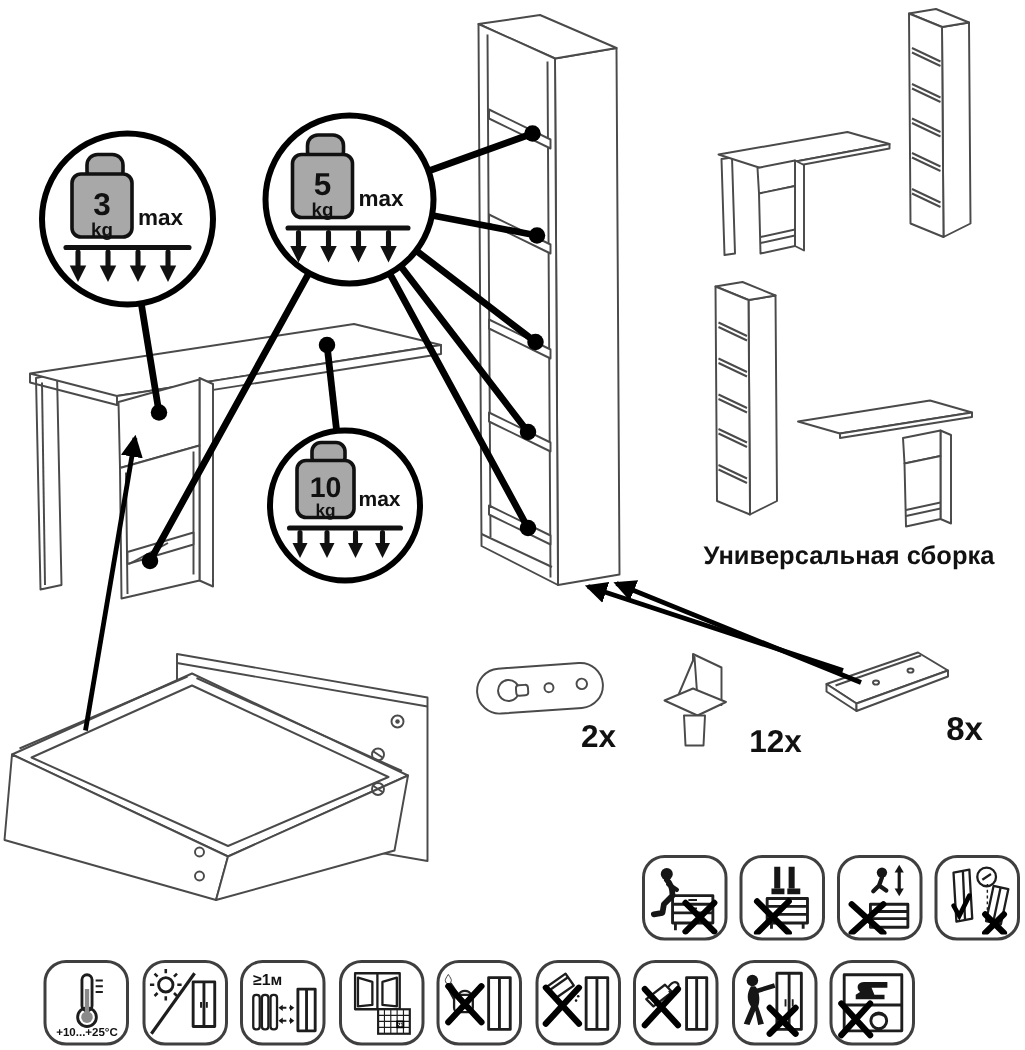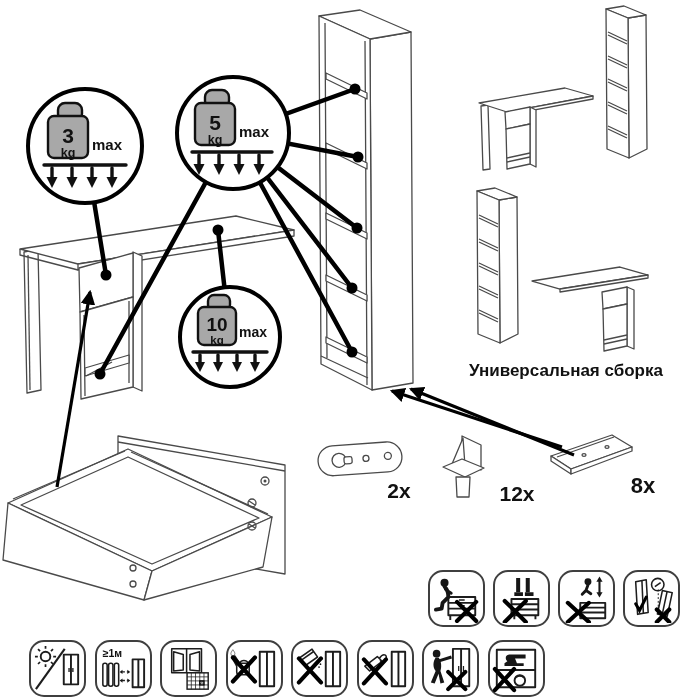--- a/index.html
+++ b/index.html
@@ -277,20 +277,32 @@
           </g>
       <path d="M8,30 L12,37 L19,23" stroke="#000" stroke-width="3.2" fill="none" stroke-linecap="round"></path>
       <path class="xx" d="M30,36 L43,49 M43,36 L30,49" stroke-width="3.8"></path>
     </svg>
   </div>
 </div>
 
 <div class="row row2">
   <div class="icon-box">
     <svg class="pict" viewBox="0 0 50 50">
+      <g class="pk">
+            <rect x="21.5" y="5" width="7" height="25" rx="3.5"></rect>
+            <circle cx="25" cy="34.5" r="6.5"></circle>
+          </g>
+      <circle cx="25" cy="34.5" r="4" fill="#8a8a8a"></circle>
+      <path d="M25,15 V31" stroke="#8a8a8a" stroke-width="3"></path>
+      <path d="M31,9 h5 M31,13 h5 M31,17 h5" stroke="#1d1d1d" stroke-width="1.4"></path>
+      <text x="25" y="47.5" font-size="8">+10...+25°С</text>
+    </svg>
+  </div>
+  <div class="icon-box">
+    <svg class="pict" viewBox="0 0 50 50">
       <circle class="pk" cx="12" cy="12" r="5"></circle>
       <path d="M12,4 V1 M12,20 V23 M4,12 H1 M20,12 H23 M6.3,6.3 L4.2,4.2 M17.7,6.3 L19.8,4.2
                M6.3,17.7 L4.2,19.8 M17.7,17.7 L19.8,19.8" stroke="#1d1d1d" stroke-width="1.8"></path>
       <path d="M2,46 L32,4" stroke="#1d1d1d" stroke-width="2.2"></path>
       <g class="pk">
             <rect x="31" y="10" width="15" height="31"></rect>
             <path d="M38.5,10 V41"></path>
         <path d="M36.5,24 v4 M40.5,24 v4" stroke-width="1.4"></path>
           </g>
     </svg>

